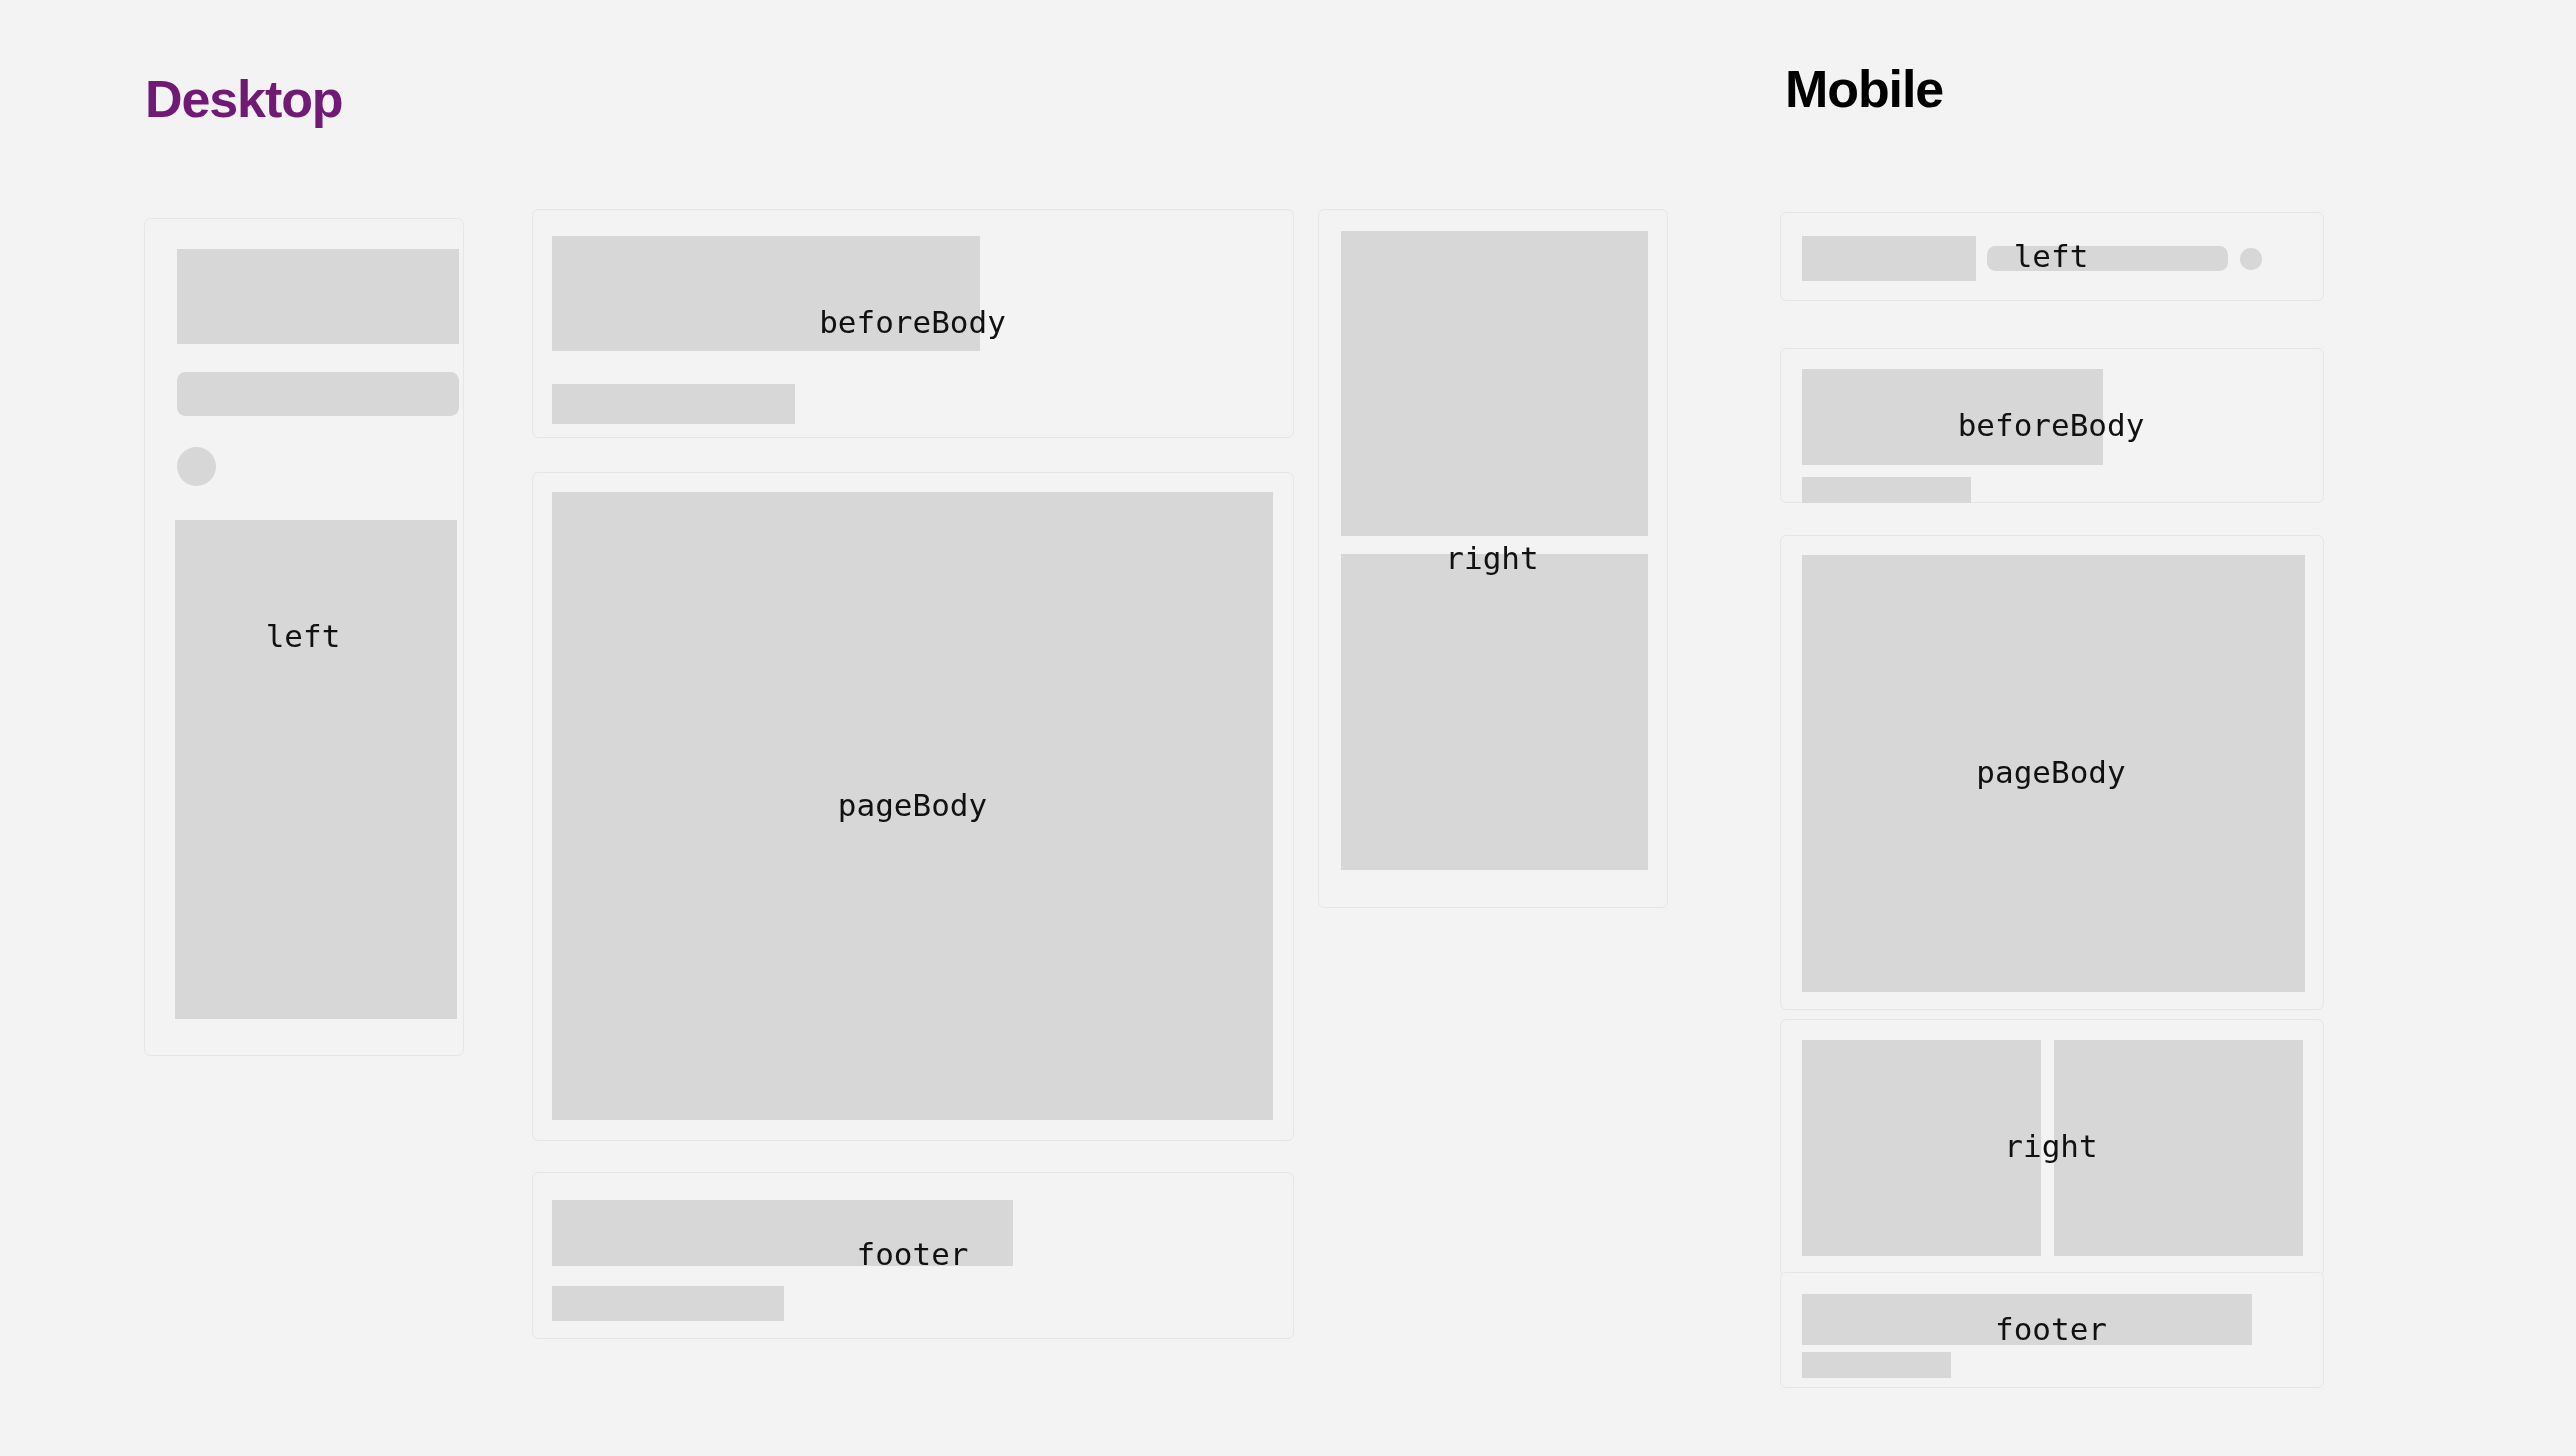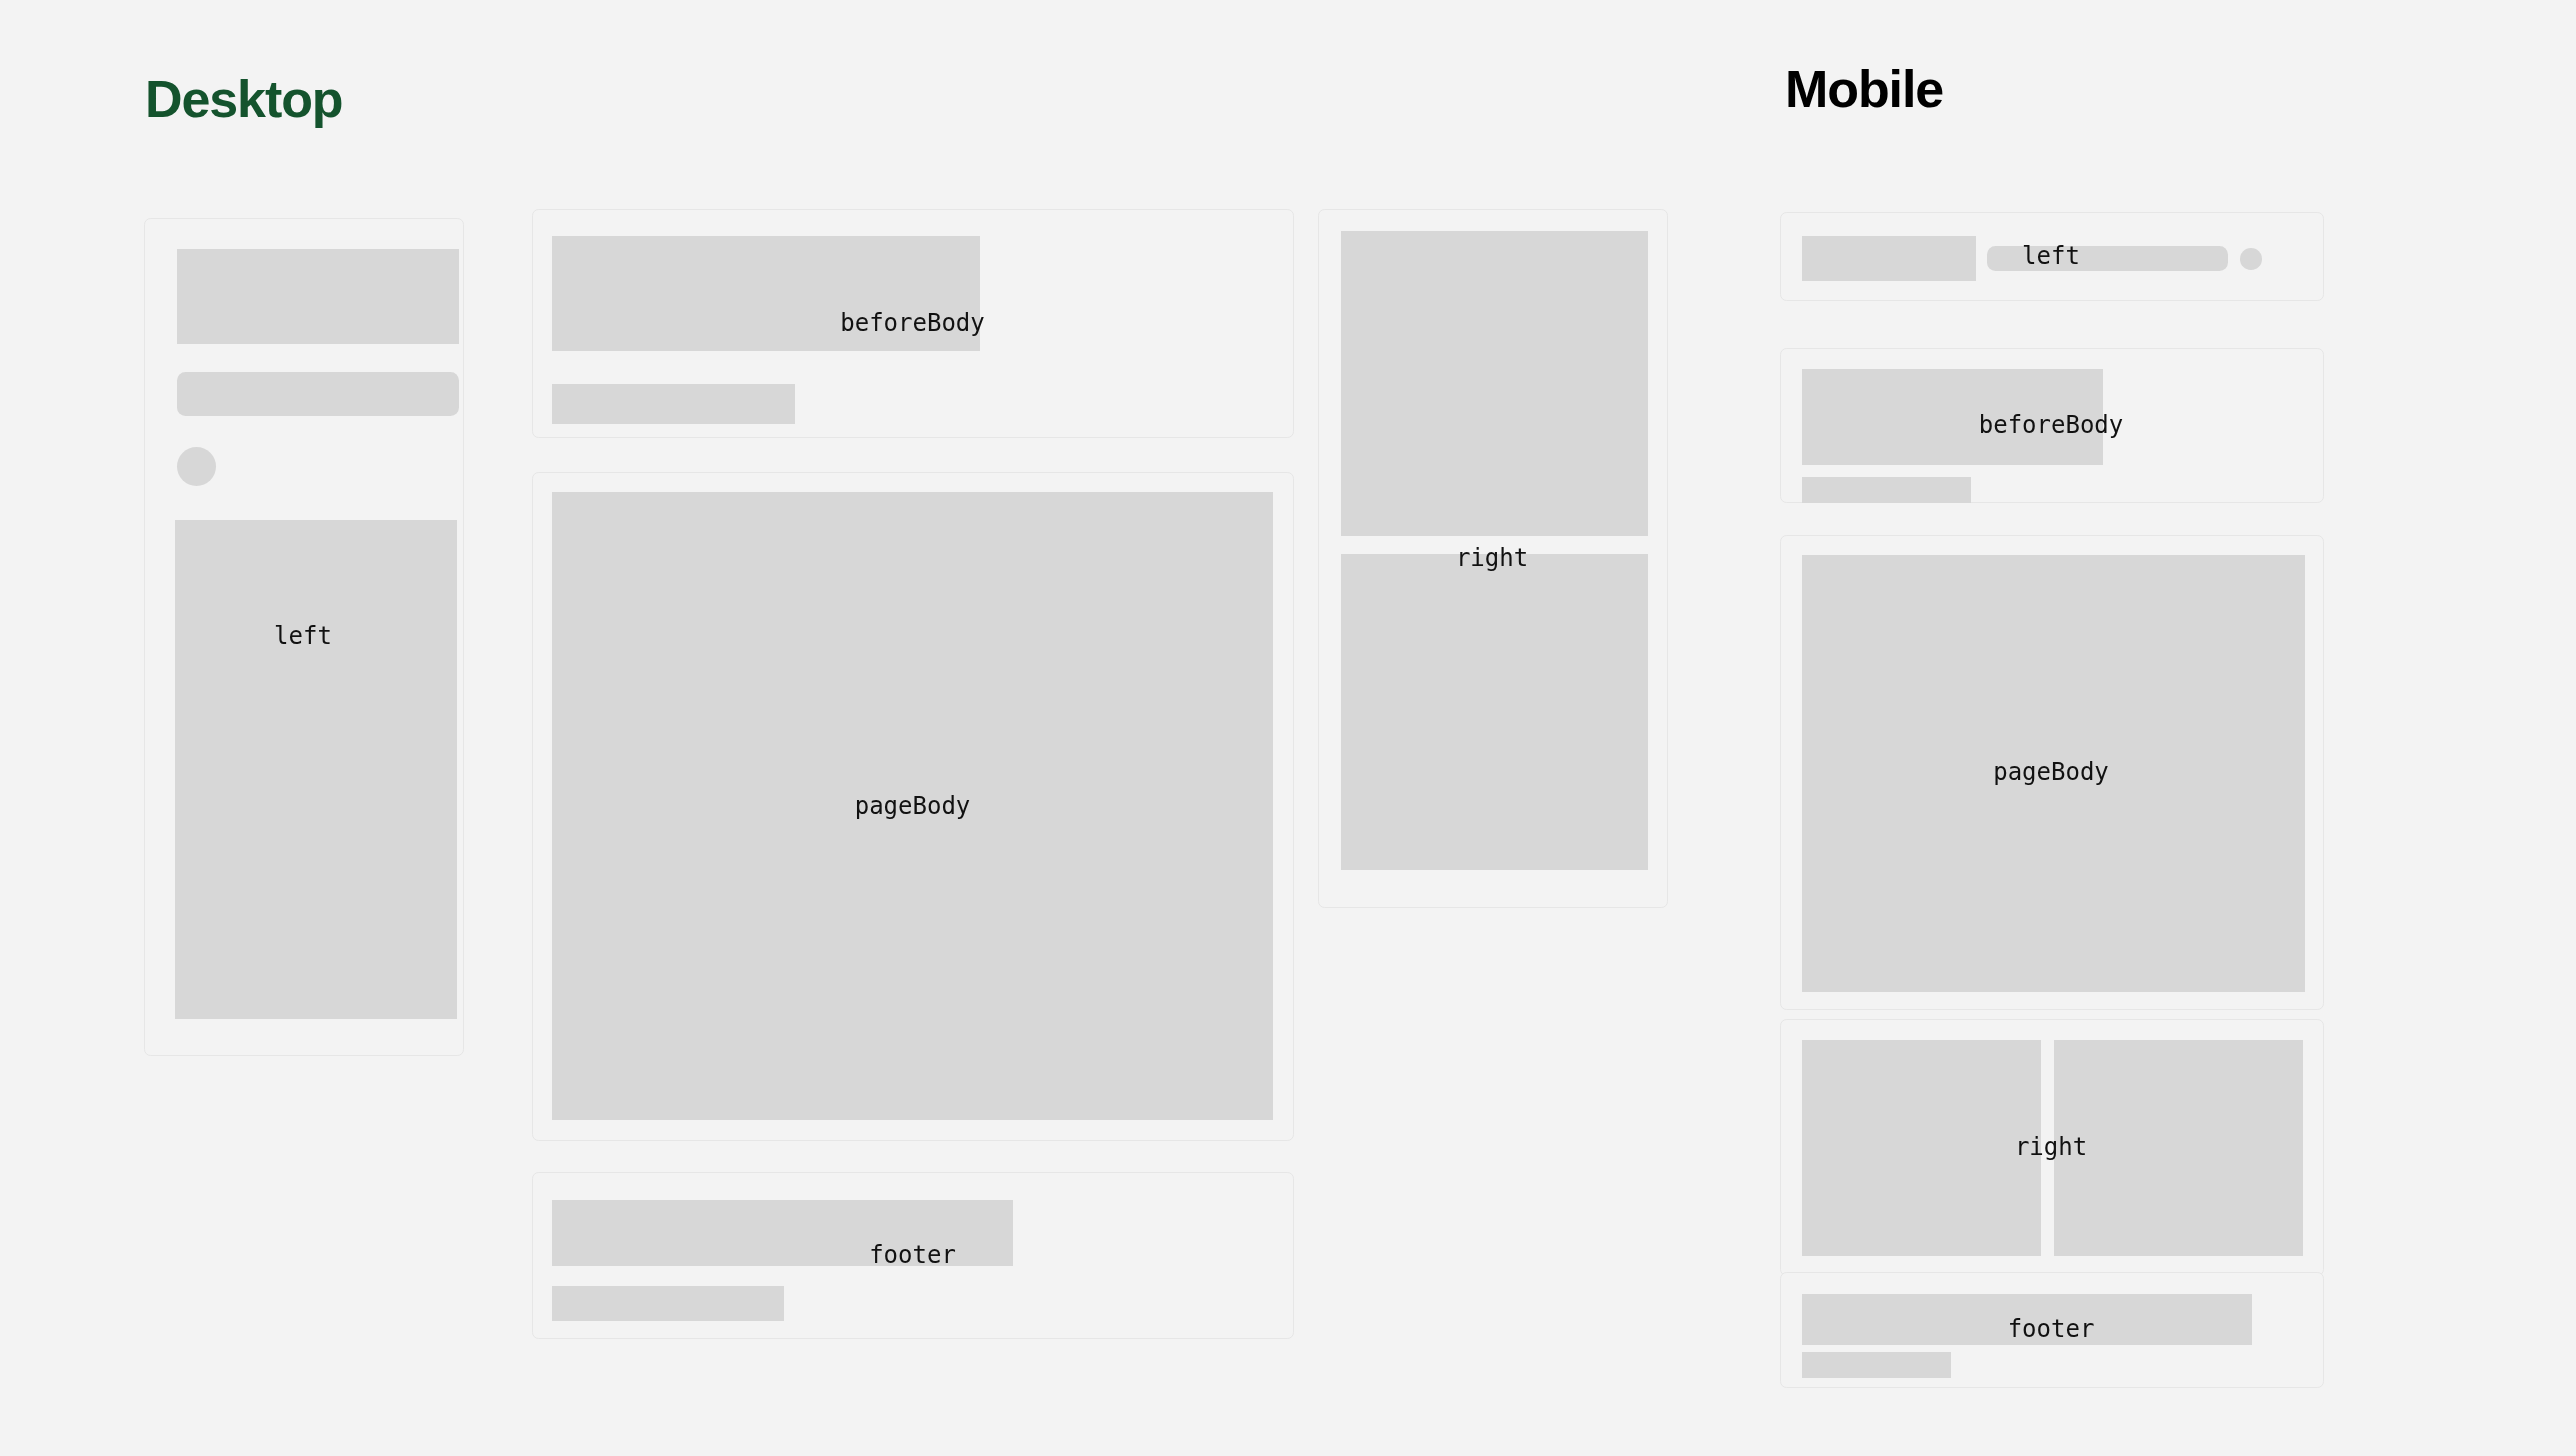--- a/index.html
+++ b/index.html
@@ -47,41 +47,41 @@
     position: absolute;
     background: #d7d7d7;
   }
   .blk.round  { border-radius: 8.5px; }
   .blk.circle { border-radius: 50%; }
 
   
   .slot-label {
     position: absolute;
     font-family: "DejaVu Sans Mono", "Liberation Mono", monospace;
-    font-size: 24px;
+    font-size: 31px;
     color: #111111;
     line-height: 1;
     white-space: nowrap;
     text-align: center;
     pointer-events: none;
   }
 
   
   .lbl-center {
     display: flex;
     align-items: center;
     justify-content: center;
   }
 </style>
 </head>
 <body style="background: rgb(243, 243, 243);">
 
 <div class="stage" style="background: rgb(243, 243, 243);">
 
-  <div class="section-title" id="desktop-title" style="color: #14532d;">Desktop</div>
+  <div class="section-title" id="desktop-title" style="color: #701a75;">Desktop</div>
 
   <div class="panel" id="desktop-sidebar-panel" style="left: 144px; top: 218px; width: 320px; height: 838px; border-color: rgb(230, 230, 230); background: rgb(243, 243, 243);">
 
     <div class="blk" style="left: 32px; top: 30px; width: 282px; height: 95px; background: rgb(215, 215, 215);"></div>
 
     <div class="blk round" style="left: 32px; top: 153px; width: 282px; height: 44px; background: rgb(215, 215, 215);"></div>
 
     <div class="blk circle" style="left: 32px; top: 228px; width: 39px; height: 39px; background: rgb(215, 215, 215);"></div>
 
     <div class="blk" style="left: 30px; top: 301px; width: 282px; height: 499px; background: rgb(215, 215, 215);"></div>

